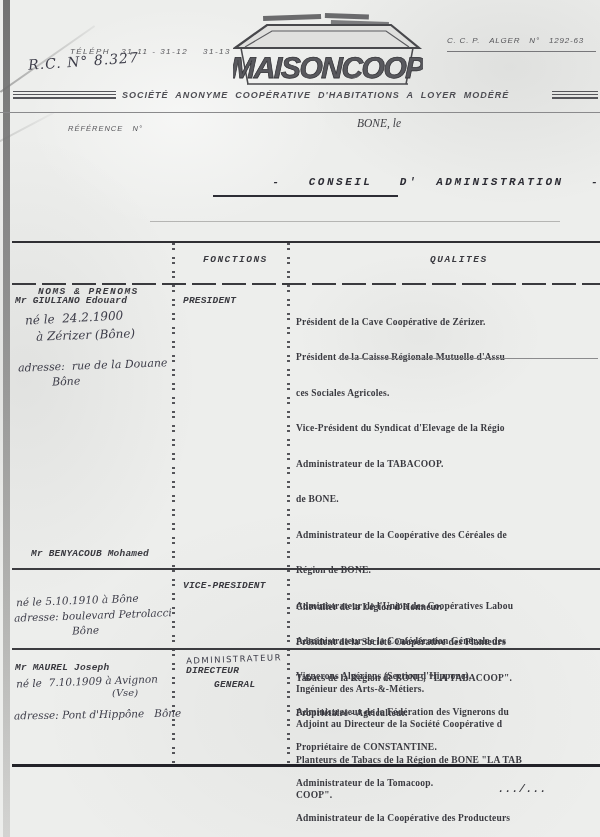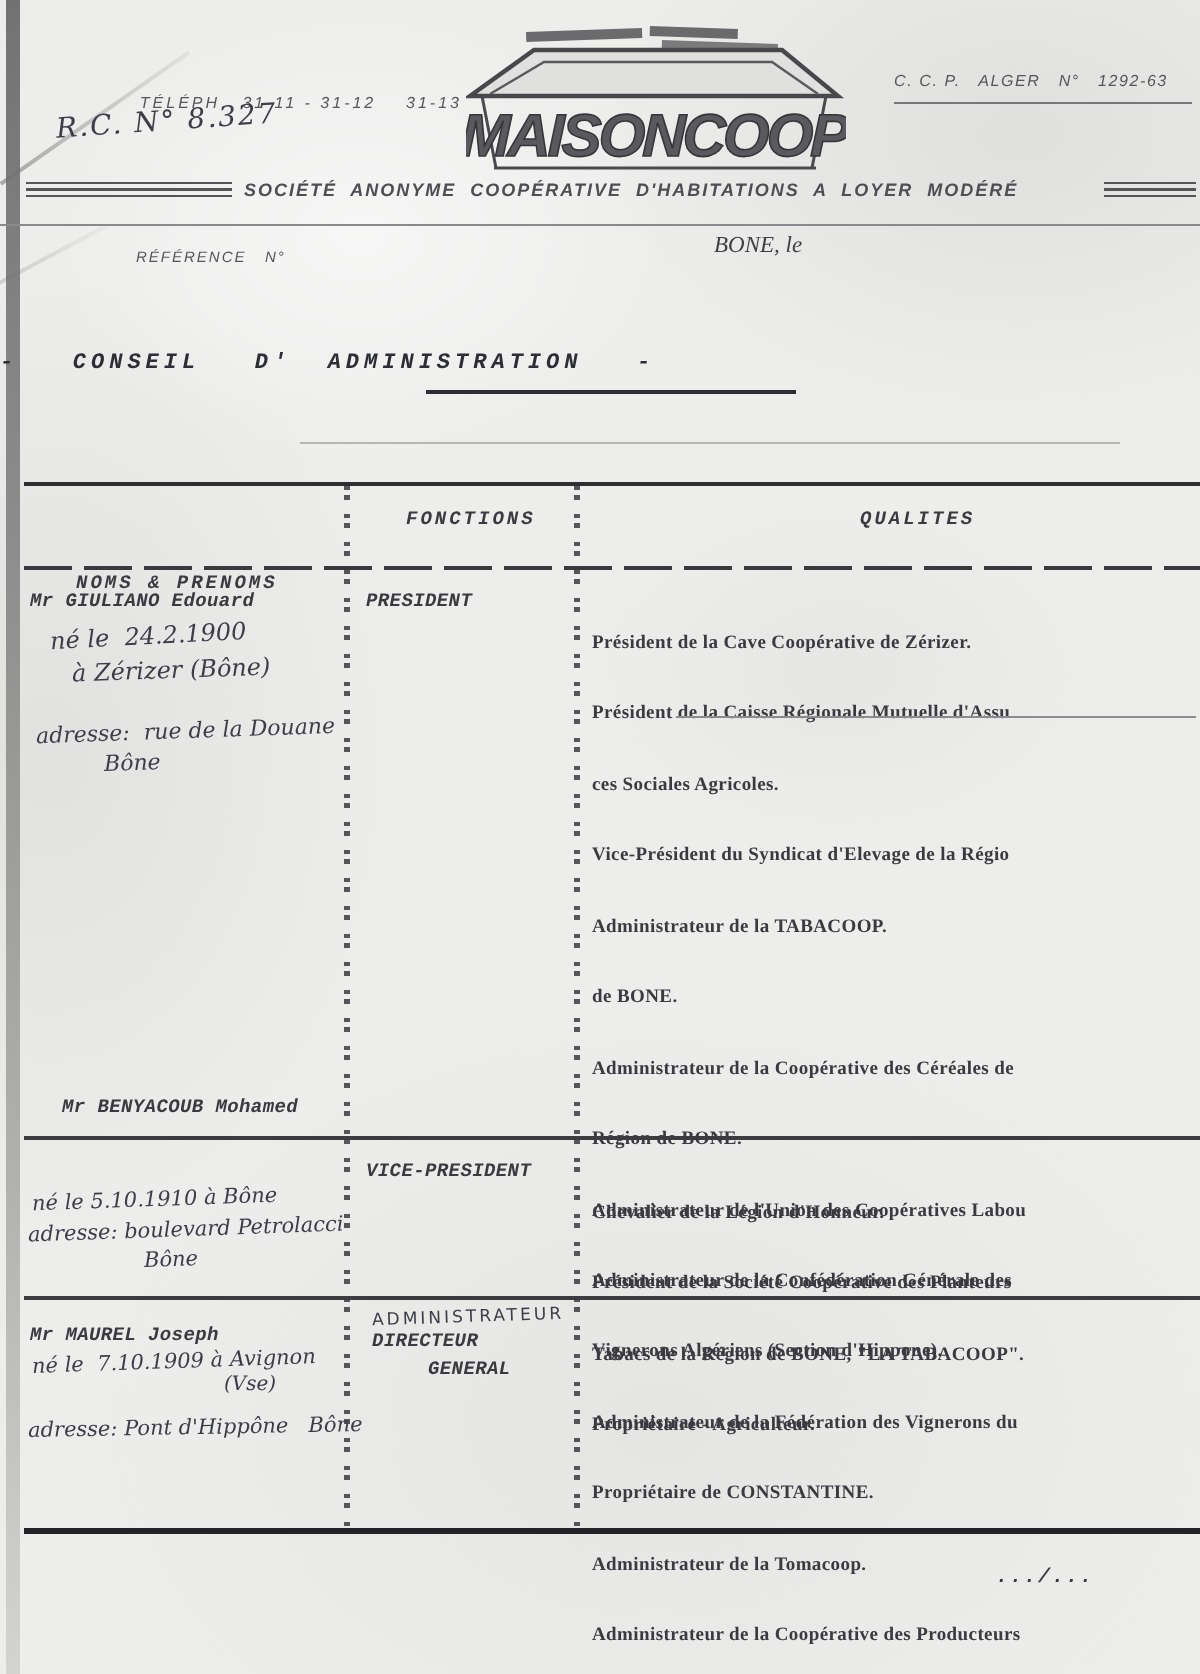--- a/index.html
+++ b/index.html
@@ -79,21 +79,21 @@
 
   <div class="triple-rule" style="left:13px; top:91px; width:103px;"></div>
   <div class="abs print" style="left:122px; top:90px; font-size:9px; letter-spacing:1px; font-weight:bold; color:#4e4e54;">SOCIÉTÉ  ANONYME  COOPÉRATIVE  D'HABITATIONS  A  LOYER  MODÉRÉ</div>
   <div class="triple-rule" style="left:552px; top:91px; width:46px;"></div>
 
   <div class="hline" style="left:0; top:112px; width:600px; height:1px; background:#8a8a8c;"></div>
 
   <div class="abs print" style="left:68px; top:124px; font-size:7.5px; letter-spacing:1px;">RÉFÉRENCE   N°</div>
   <div class="abs" style="left:357px; top:117px; font-family:'Liberation Serif', serif; font-size:11.5px; color:#3f3f44;">BONE, le</div>
 
-  <div class="abs typed" style="left:0; top:176px; width:600px; text-align:left; font-size:11px; letter-spacing:2.5px; color:#2d2d35;">-   CONSEIL   D'  ADMINISTRATION   -</div>
+  <div class="abs typed" style="left:0; top:176px; width:600px; text-align:right; font-size:11px; letter-spacing:2.5px; color:#2d2d35;">-   CONSEIL   D'  ADMINISTRATION   -</div>
   <div class="hline" style="left:213px; top:195px; width:185px; height:2px; background:#2d2d35;"></div>
 
   <div class="hline" style="left:150px; top:221px; width:410px; height:1px; background:#b5b5b3;"></div>
   <div class="hline" style="left:12px; top:241px; width:588px; height:2px; background:#2f2f33;"></div>
 
   <div class="abs typed" style="left:38px; top:254px; letter-spacing:1.5px;margin-top:32px;">NOMS &amp; PRENOMS</div>
   <div class="abs typed" style="left:203px; top:254px; letter-spacing:1.5px;">FONCTIONS</div>
   <div class="abs typed" style="left:418px; top:254px; letter-spacing:1.5px;margin-left:12px;">QUALITES</div>
 
   <div class="abs" style="left:12px; top:283px; width:588px; height:2px;
@@ -154,18 +154,24 @@
 
   <div class="abs hand" style="left:186px; top:654px; font-size:8.5px; font-style:normal; letter-spacing:1.5px; font-family:'DejaVu Sans', sans-serif; transform:rotate(-2deg);">ADMINISTRATEUR</div>
   <div class="abs typed" style="left:15px; top:662px;">Mr MAUREL Joseph</div>
   <div class="abs typed" style="left:186px; top:665px;">DIRECTEUR</div>
   <div class="abs typed" style="left:214px; top:679px;">GENERAL</div>
 
   <div class="abs hand" style="left:16px; top:675px; font-size:10.5px; transform:rotate(-2deg);">né le  7.10.1909 à Avignon</div>
   <div class="abs hand" style="left:112px; top:687px; font-size:10px;">(Vse)</div>
   <div class="abs hand" style="left:14px; top:708px; font-size:10.5px; transform:rotate(-1deg);">adresse: Pont d'Hippône   Bône</div>
 
+  <div class="qualites-col typed" style="top:661px;">
+    <div class="qline">Ingénieur des Arts-&amp;-Métiers.</div>
+    <div class="qline">Adjoint au Directeur de la Société Coopérative d</div>
+    <div class="qline">Planteurs de Tabacs de la Région de BONE "LA TAB</div>
+    <div class="qline">COOP".</div>
+  </div>
 
   <div class="hline" style="left:12px; top:764px; width:588px; height:3px; background:#222228;"></div>
 
   <div class="abs typed" style="left:498px; top:784px; font-size:10px; letter-spacing:1px;">.../...</div>
 
 </div>
 
 </body></html>

